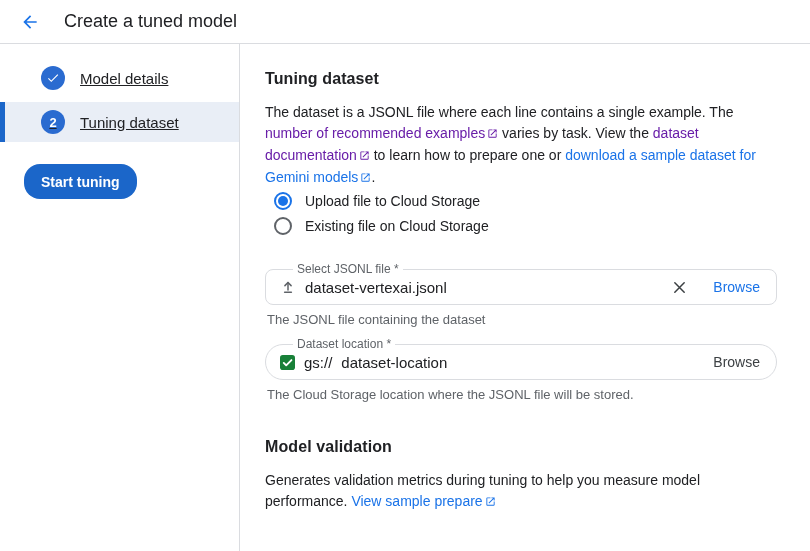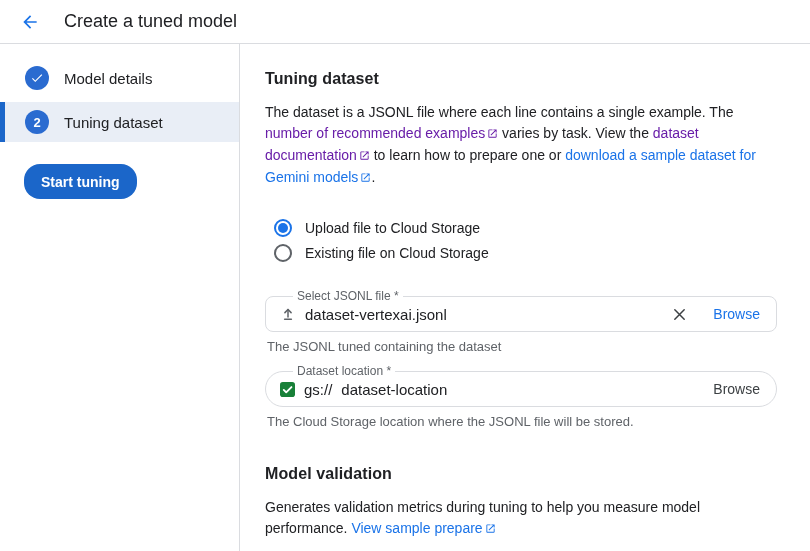--- a/index.html
+++ b/index.html
@@ -26,21 +26,21 @@
   }
   .page-title { font-size:18px; font-weight:400; color:#202124; margin-left:18px; }
 
   
   .body { flex:1; display:flex; min-height:0; }
 
   
   .sidebar { width:240px; flex:0 0 240px; border-right:1px solid #dadce0; padding-top:14px; }
   .step {
     height:40px; display:flex; align-items:center;
-    padding-left:25px; margin-bottom:4px; cursor:pointer;
+    padding-left:41px; margin-bottom:4px; cursor:pointer;text-decoration:underline;
   }
   .step.active { background:#e9eef6; box-shadow: inset 5px 0 0 #1b66c9; }
   .step-circle {
     width:24px; height:24px; border-radius:50%;
     background:#2a6bd0; color:#fff;
     display:flex; align-items:center; justify-content:center;
     flex:0 0 24px;
   }
   .step-circle .num { font-size:13px; font-weight:700; }
   .step-label { margin-left:15px; font-size:15px; color:#202124; }
@@ -58,21 +58,21 @@
   .desc {
     margin-top:14px; font-size:14px; line-height:21px;
     color:#202124; max-width:505px;
   }
   a.link { cursor:pointer; }
   a.link.purple { color:#681da8; }
   a.link.blue  { color:#1a73e8; }
   .ext-icon { display:inline-block; vertical-align:-1px; margin-left:2px; }
 
   
-  .radio-group { margin-top:27px; margin-left:9px; }
+  .radio-group { margin-left:9px; }
   .radio-row { display:flex; align-items:center; height:24px; cursor:pointer; }
   .radio-row + .radio-row { margin-top:1px; }
   .radio-outer {
     width:18px; height:18px; border-radius:50%; flex:0 0 18px;
     border:2px solid #5f6368; display:flex; align-items:center; justify-content:center;
   }
   .radio-row.selected .radio-outer { border-color:#1a73e8; }
   .radio-row.selected .radio-inner { width:10px; height:10px; border-radius:50%; background:#1a73e8; }
   .radio-label { margin-left:13px; font-size:14px; color:#202124; }
 
@@ -186,21 +186,21 @@
         <span class="field-spacer"></span>
         <button class="icon-btn">
           <span style="display:flex;">
             <svg width="15" height="15" viewBox="0 0 16 16" stroke="#3c4043" stroke-width="1.6" stroke-linecap="round">
                 <path d="M3 3l10 10M13 3L3 13"></path>
               </svg>
           </span>
         </button>
         <button class="browse-btn blue">Browse</button>
       </div>
-      <div class="helper">The JSONL tuned containing the dataset</div>
+      <div class="helper">The JSONL file containing the dataset</div>
 
       <div class="field second">
         <span class="field-label">Dataset location *</span>
         <span style="display:flex;">
           <svg width="15" height="15" viewBox="0 0 16 16">
               <rect width="16" height="16" rx="3" fill="#188038"></rect>
               <path d="M4 8.4l2.6 2.6L12.2 5.4" stroke="#fff" stroke-width="2" fill="none" stroke-linecap="round" stroke-linejoin="round"></path>
             </svg>
         </span>
         <span class="field-value">gs://</span>

